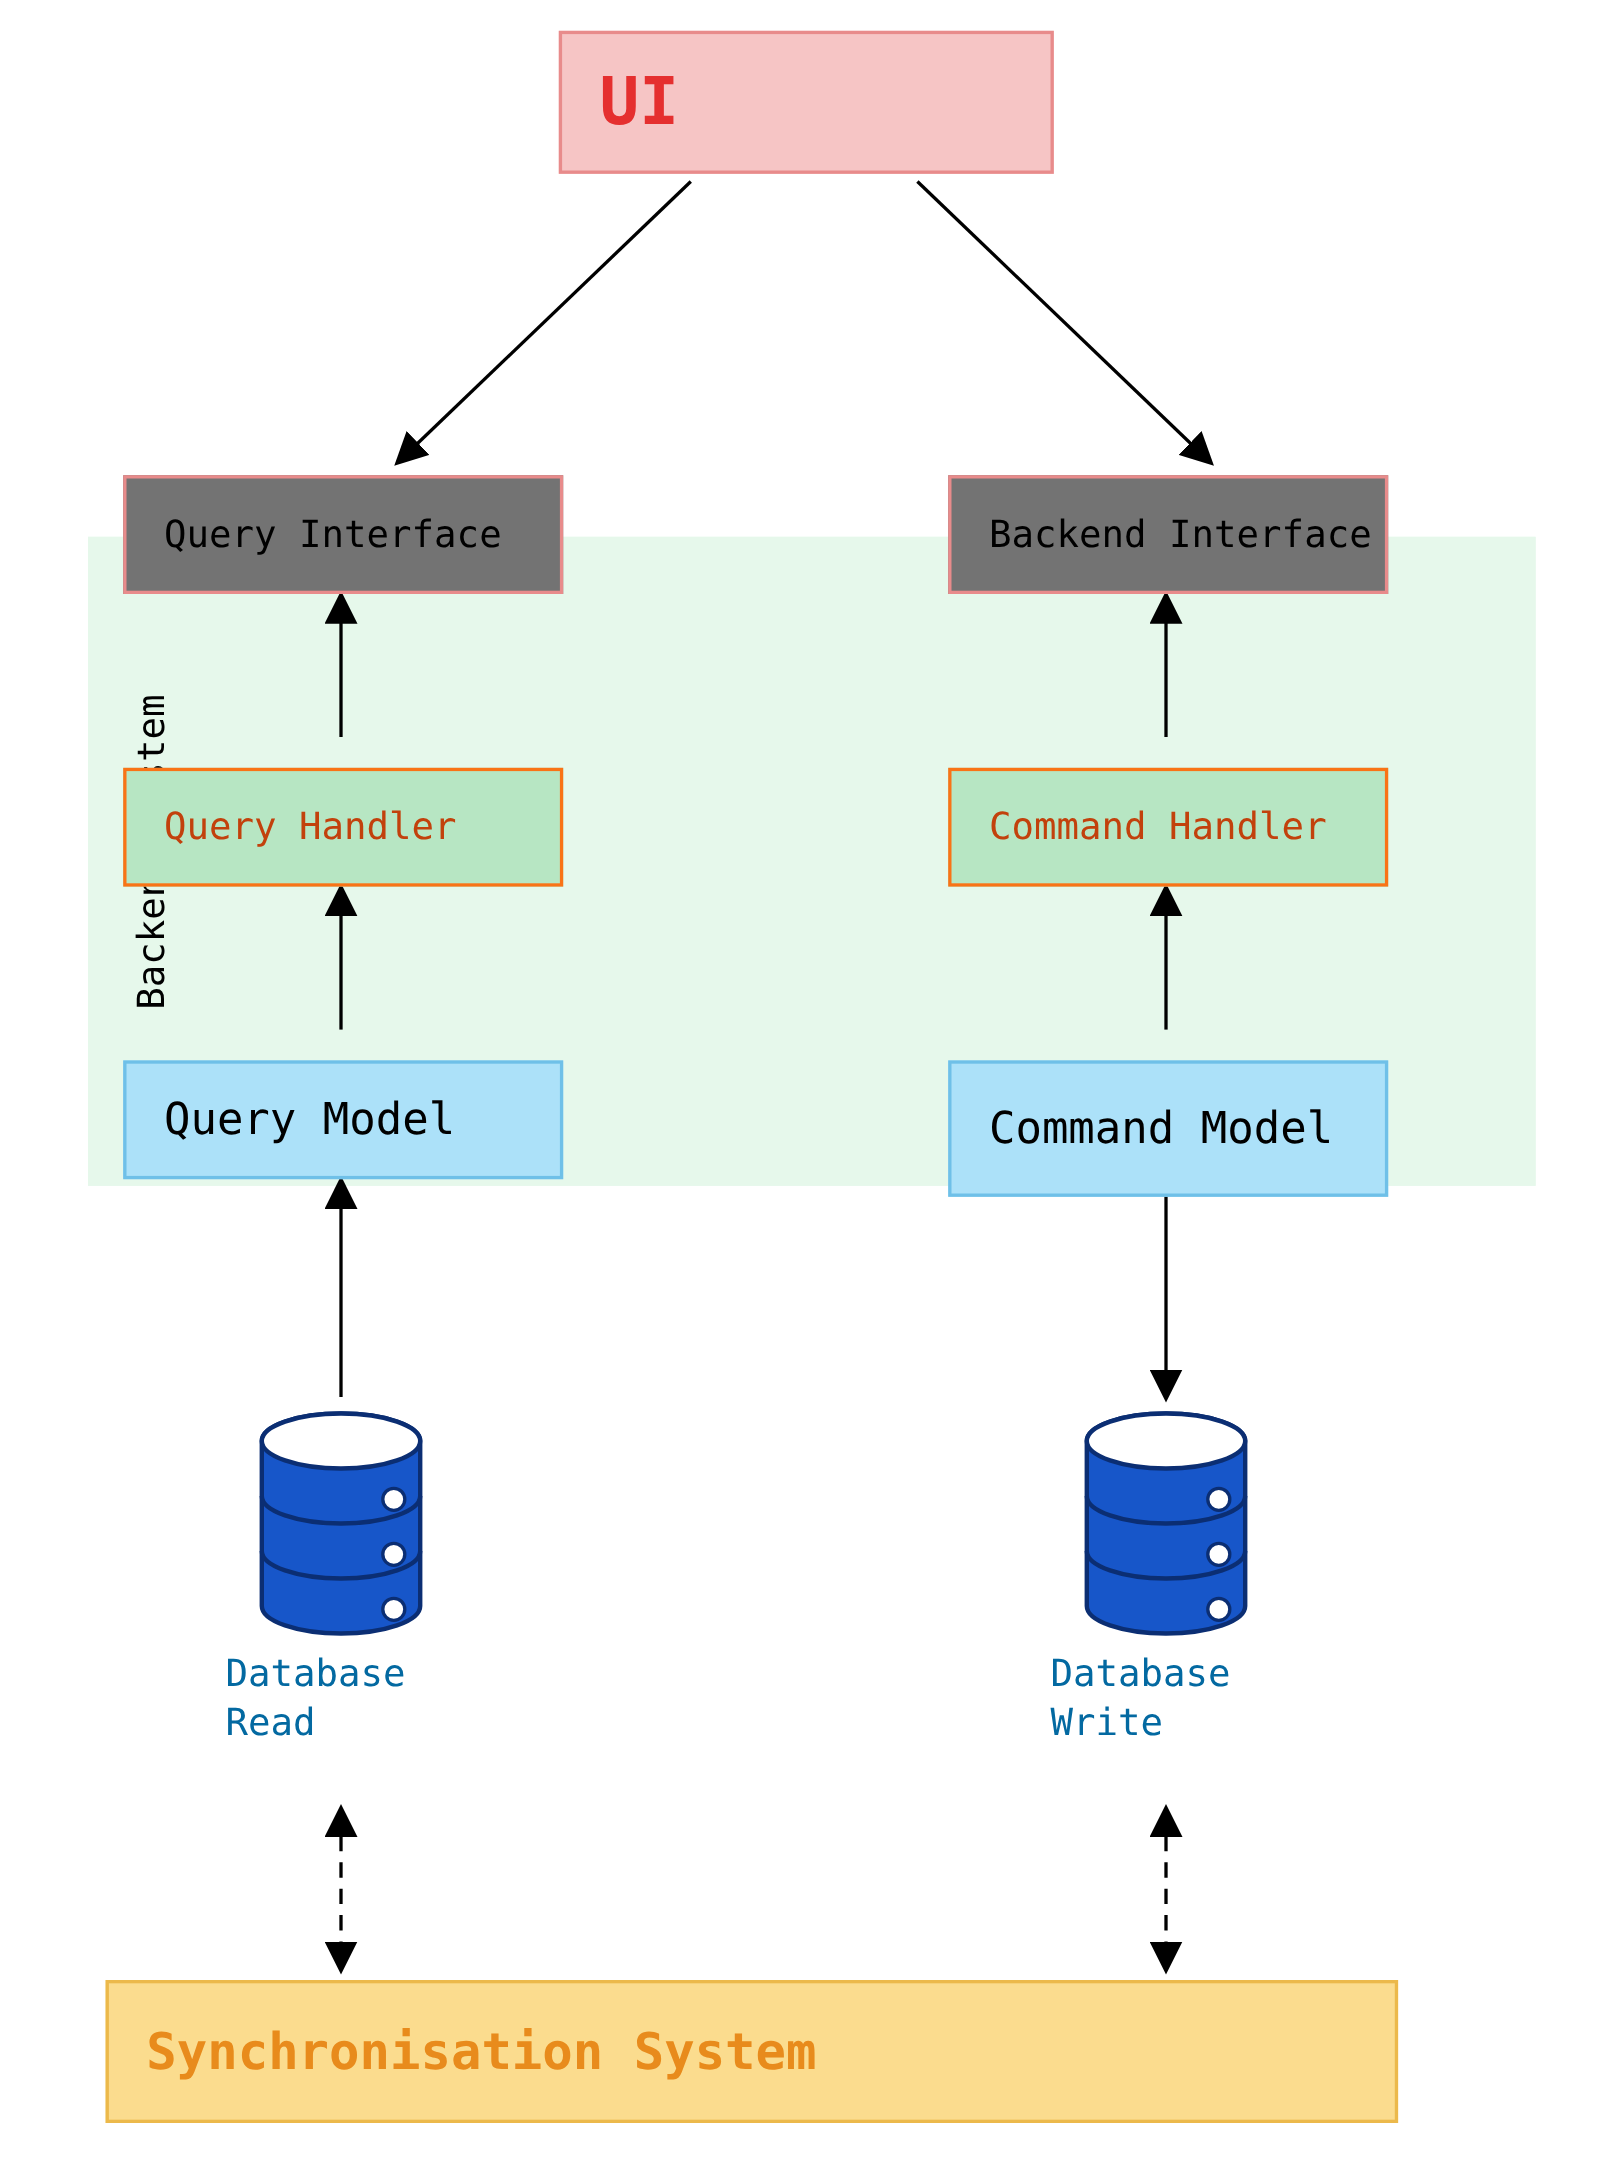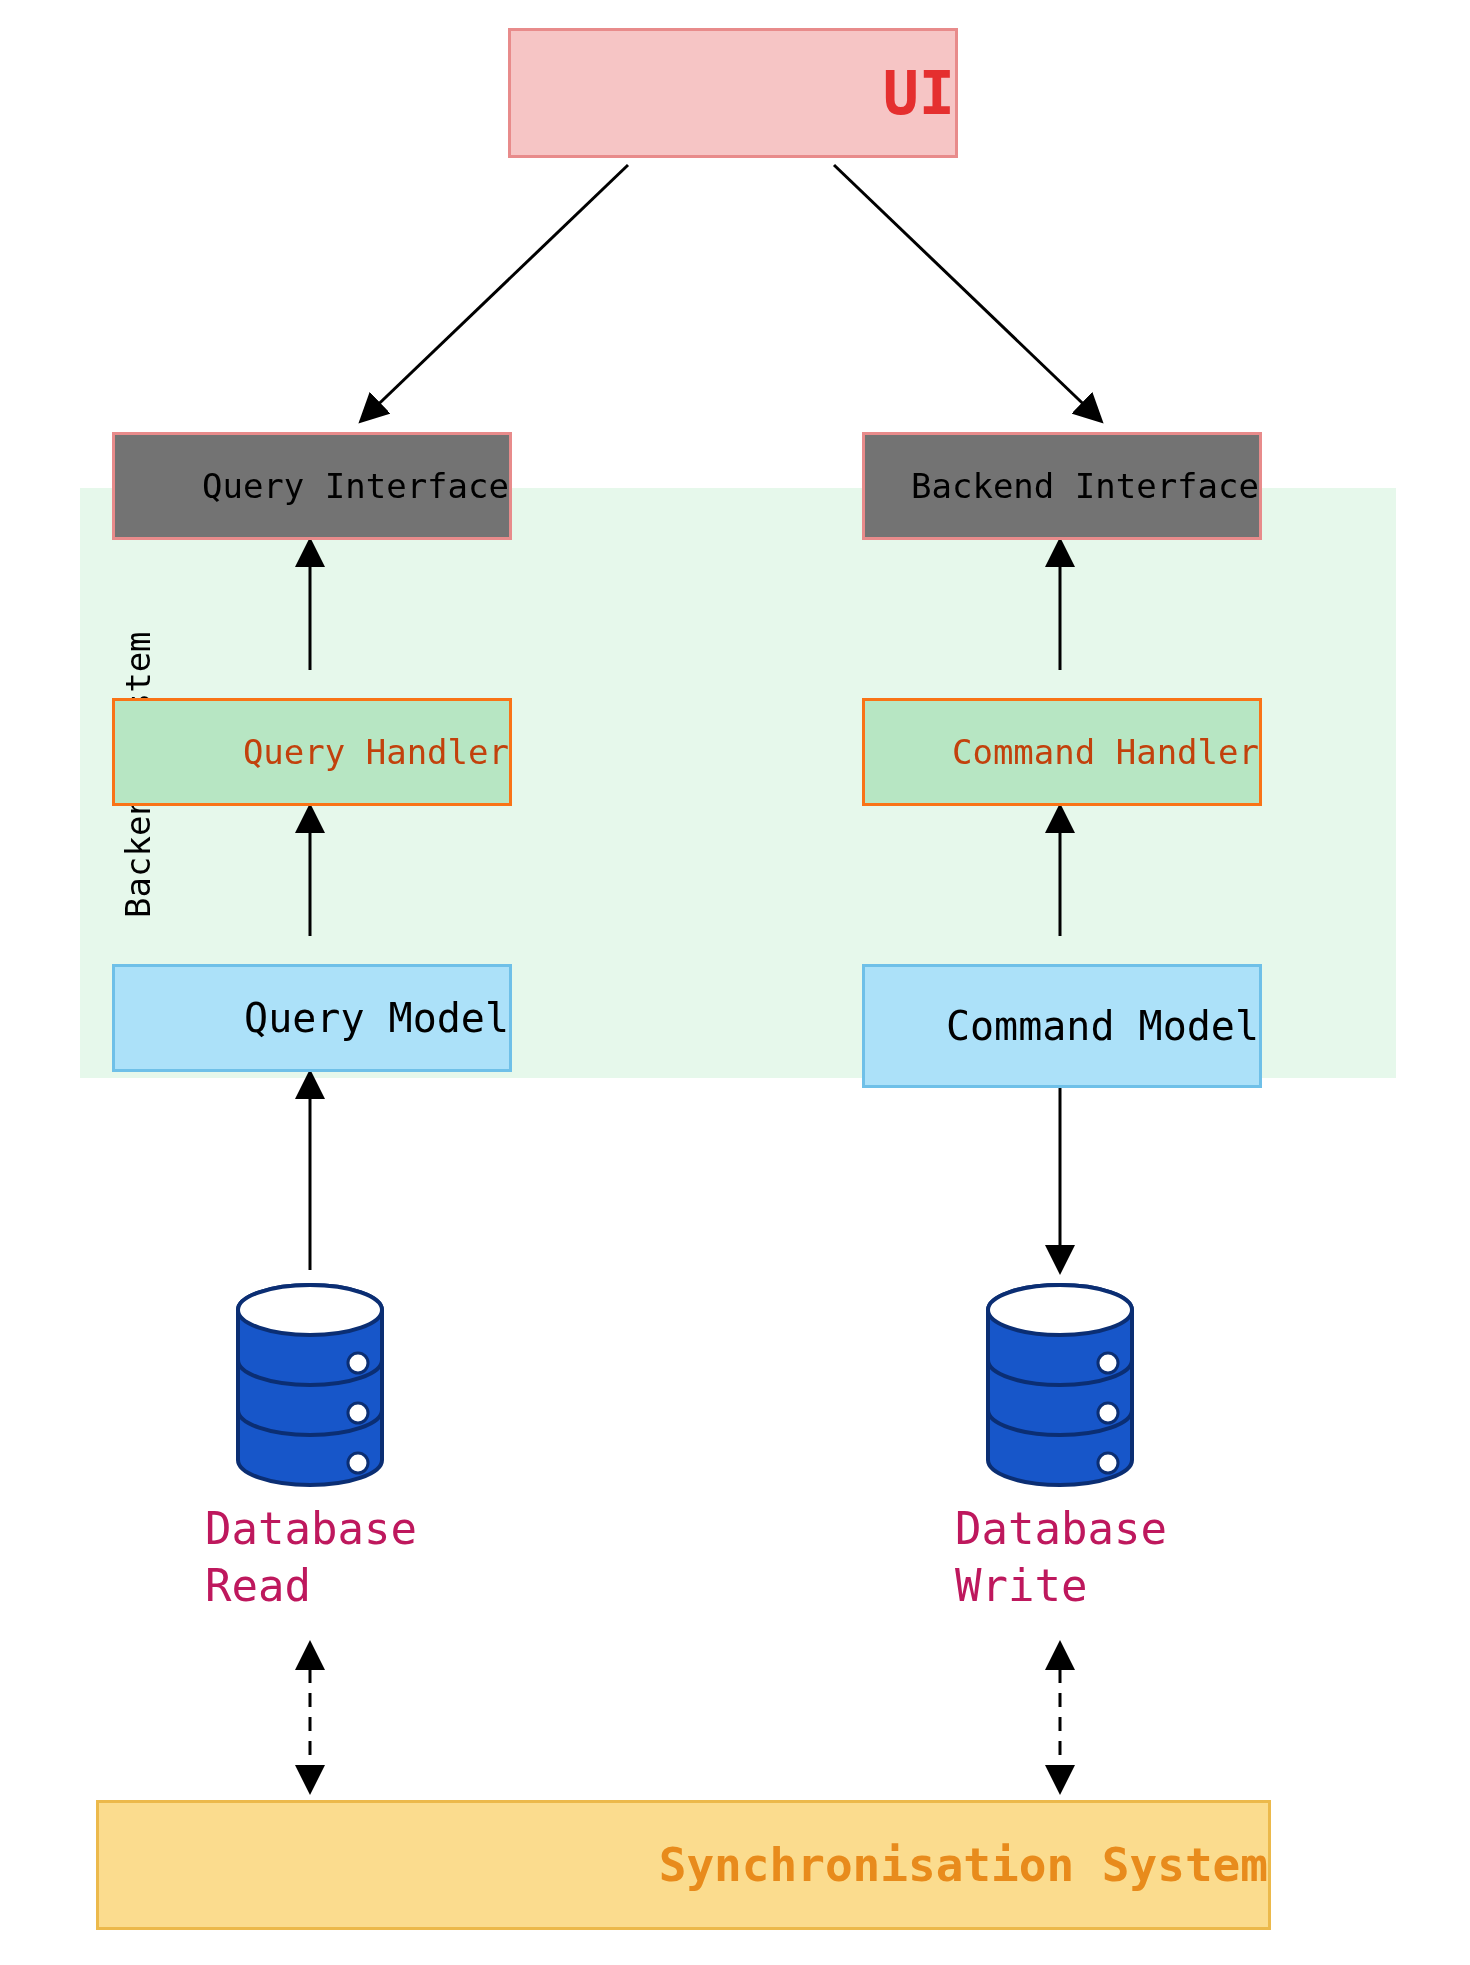--- a/index.html
+++ b/index.html
@@ -18,24 +18,25 @@
     position: absolute;
     inset: 0;
     width: 1470px;
     height: 1965px;
     overflow: visible;
   }
   .box {
     position: absolute;
     display: flex;
     align-items: center;
-    justify-content: flex-end;
+    justify-content: flex-start;
     text-align: center;
     box-sizing: border-box;
     font-weight: 400;
+    padding-left: 34px;
   }
   .ui-box {
     background: #f6c5c5;
     border: 3px solid #e88b8b;
     color: #e52f2f;
     font-size: 60px;
     font-weight: 600;
   }
   .pink-box {
     background: #737373;
@@ -71,22 +72,22 @@
   .backend-label {
     position: absolute;
     transform-origin: center center;
     transform: rotate(-90deg);
     font-size: 34px;
     color: #000;
     white-space: nowrap;
   }
   .db-label {
     position: absolute;
-    font-size: 44px;
-    color: #be185d;
+    font-size: 34px;
+    color: #0369a1;
     line-height: 1.3;
     white-space: pre;
   }
 </style>
 </head>
 <body>
 
 <div class="canvas">
 
   <div class="backend-box" style="left:80px; top:488px; width:1316px; height:590px;"></div>

